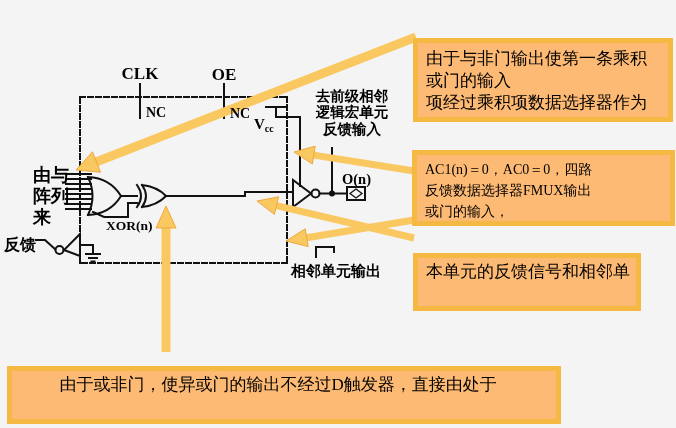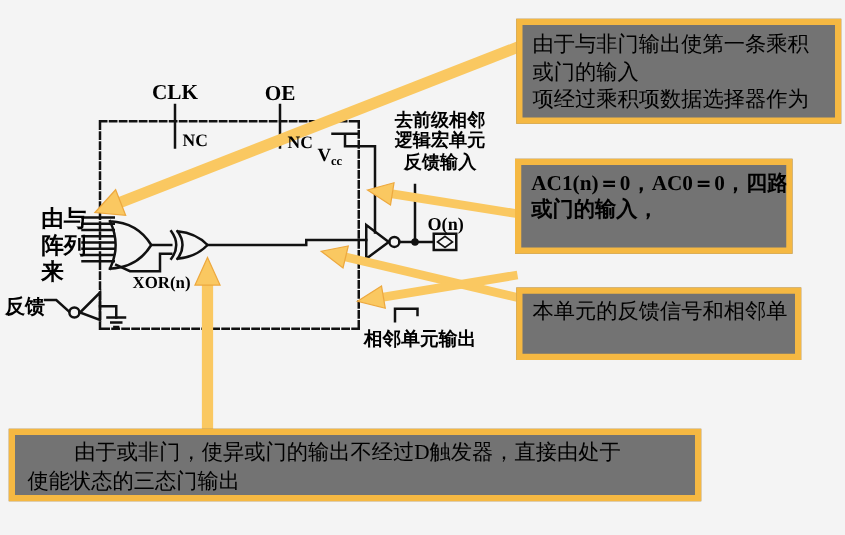--- a/index.html
+++ b/index.html
@@ -1,25 +1,25 @@
 <!DOCTYPE html>
 <html><head>
 <meta charset="utf-8">
 <style>
   html,body{margin:0;padding:0;background:#f4f4f4;}
   .stage{position:relative;width:676px;height:428px;background:#f4f4f4;overflow:hidden;
          font-family:"Liberation Serif","DejaVu Serif",serif;}
   .stage svg{position:absolute;left:0;top:0;}
-  .callout{position:absolute;box-sizing:border-box;background:#737373;
-           border:5px solid #f5b842;color:#000;overflow:hidden;}
+  .callout{position:absolute;box-sizing:border-box;background:#fdba74;
+           border:5px solid #f5b842;color:#000;overflow:hidden;margin-top:23px;}
   .callout .ln{white-space:nowrap;}
   .t-serif{font-family:"Liberation Serif","DejaVu Serif",serif;font-weight:bold;fill:#000;}
   .t-hei{font-family:"Liberation Sans","DejaVu Sans",sans-serif;font-weight:bold;fill:#000;}
   #co-product{left:413px;top:15px;width:260px;height:84px;padding:5px 8px;font-size:17px;line-height:22px;}
-  #co-fmux{left:412px;top:127px;width:222px;height:76px;padding:4px 8px;font-size:17px;line-height:21px;font-weight:bold;}
+  #co-fmux{left:412px;top:127px;width:263px;height:76px;padding:4px 8px;font-size:14px;line-height:21px;}
   #co-blocked{left:413px;top:230px;width:228px;height:58px;padding:3px 8px;font-size:17px;line-height:21px;}
   #co-tristate{left:7px;top:343px;width:554px;height:58px;padding:2px 10px;font-size:17px;line-height:23px;}
   .indent{text-indent:2.2em;}
 </style>
 </head>
 <body>
 
 <div class="stage">
 
   <svg width="676" height="428" viewBox="0 0 676 428">
@@ -81,25 +81,25 @@
   </svg>
 
   <div class="callout" id="co-product">
     <div class="ln">由于与非门输出使第一条乘积</div>
     <div class="ln">或门的输入</div>
     <div class="ln">项经过乘积项数据选择器作为</div>
   </div>
 
   <div class="callout" id="co-fmux">
     <div class="ln">AC1(n)＝0，AC0＝0，四路</div>
+    <div class="ln">反馈数据选择器FMUX输出</div>
     <div class="ln">或门的输入，</div>
   </div>
 
   <div class="callout" id="co-blocked">
     <div class="ln">本单元的反馈信号和相邻单</div>
   </div>
 
   <div class="callout" id="co-tristate">
     <div class="ln indent">由于或非门，使异或门的输出不经过D触发器，直接由处于</div>
-    <div class="ln">使能状态的三态门输出</div>
   </div>
 
 </div>
 
 </body></html>

